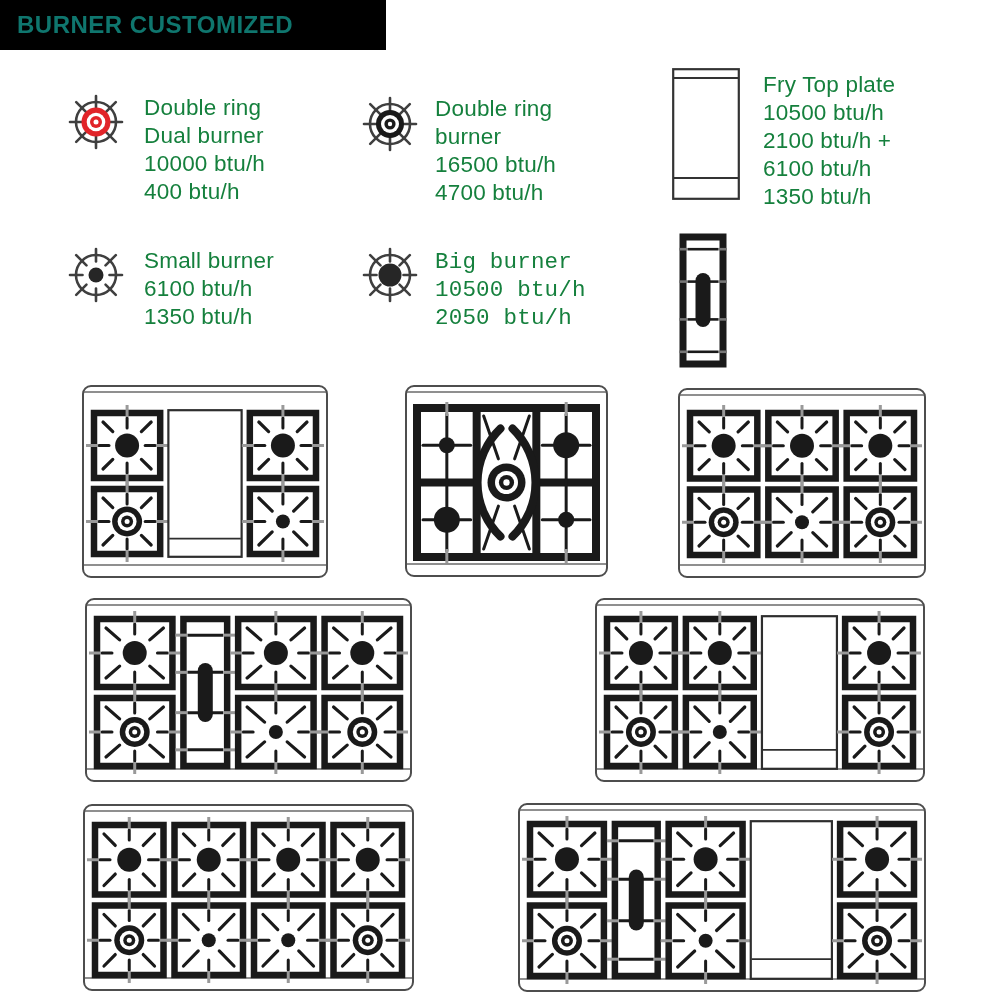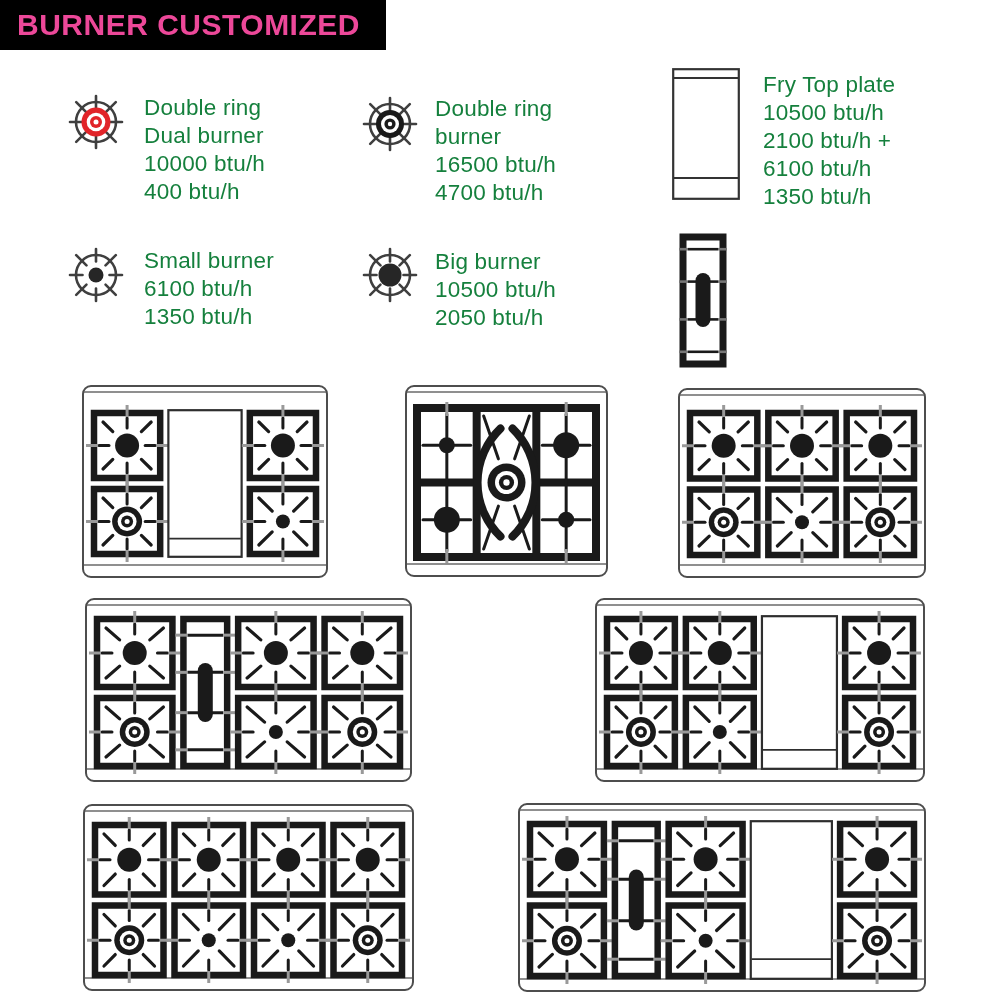--- a/index.html
+++ b/index.html
@@ -1,20 +1,20 @@
 <!DOCTYPE html>
 <html><head>
 <meta charset="utf-8">
 <style>
   html,body{margin:0;padding:0;background:#ffffff;}
   .canvas{position:relative;width:1000px;height:1000px;background:#fff;overflow:hidden;
           font-family:"Liberation Sans", sans-serif;}
   .title-bar{position:absolute;left:0;top:0;width:386px;height:50px;background:#000;
              display:flex;align-items:center;}
-  .title-bar span{color:#ec4899;font-size:30px;font-weight:bold;letter-spacing:.5px;padding-left:17px;white-space:nowrap;}
+  .title-bar span{color:#0f766e;font-size:24px;font-weight:bold;letter-spacing:.5px;padding-left:17px;white-space:nowrap;}
   .legend-item{position:absolute;}
   .licon{position:absolute;display:block;}
   .ltext{position:absolute;color:#15803d;font-size:22.5px;line-height:28px;letter-spacing:.2px;white-space:nowrap;}
   .cooktop{position:absolute;}
   svg{display:block;}
 </style>
 </head>
 <body>
 
 <div class="canvas">
@@ -119,21 +119,21 @@
             <line x1="37.54594154601839" y1="37.54594154601839" x2="47.798989873223334" y2="47.79898987322333" stroke="#3f3f3f" stroke-width="2.6" stroke-linecap="round"></line>
             <line x1="28" y1="41.5" x2="28" y2="54" stroke="#3f3f3f" stroke-width="2.6" stroke-linecap="round"></line>
             <line x1="18.45405845398161" y1="37.54594154601839" x2="8.201010126776673" y2="47.798989873223334" stroke="#3f3f3f" stroke-width="2.6" stroke-linecap="round"></line>
             <line x1="14.5" y1="28" x2="2" y2="28.000000000000004" stroke="#3f3f3f" stroke-width="2.6" stroke-linecap="round"></line>
             <line x1="18.454058453981606" y1="18.45405845398161" x2="8.201010126776666" y2="8.201010126776673" stroke="#3f3f3f" stroke-width="2.6" stroke-linecap="round"></line>
             <line x1="27.999999999999996" y1="14.5" x2="27.999999999999996" y2="2" stroke="#3f3f3f" stroke-width="2.6" stroke-linecap="round"></line>
             <line x1="37.54594154601839" y1="18.454058453981606" x2="47.79898987322333" y2="8.201010126776666" stroke="#3f3f3f" stroke-width="2.6" stroke-linecap="round"></line>
             <circle cx="28" cy="28" r="11.5" fill="#262626"></circle>
           </svg>
         </span>
-      <div class="ltext" style="left:73px;top:4px;">
+      <div class="ltext" style="left:73px;top:4px;font-family:Liberation Mono, monospace;">
           <div>Big burner</div>
           <div>10500 btu/h</div>
           <div>2050 btu/h</div>
         </div>
     </div>
     <div class="legend-item" style="left:679px;top:230px;">
       <span class="licon" style="left:0;top:3px;">
           <svg width="48" height="135" viewBox="0 0 48 135">
             <rect x="4" y="4" width="40" height="127" fill="#fff" stroke="#1a1a1a" stroke-width="7"></rect>
             <line x1="9" y1="16.2" x2="39" y2="16.2" stroke="#1a1a1a" stroke-width="2.6" stroke-linecap="butt"></line>

